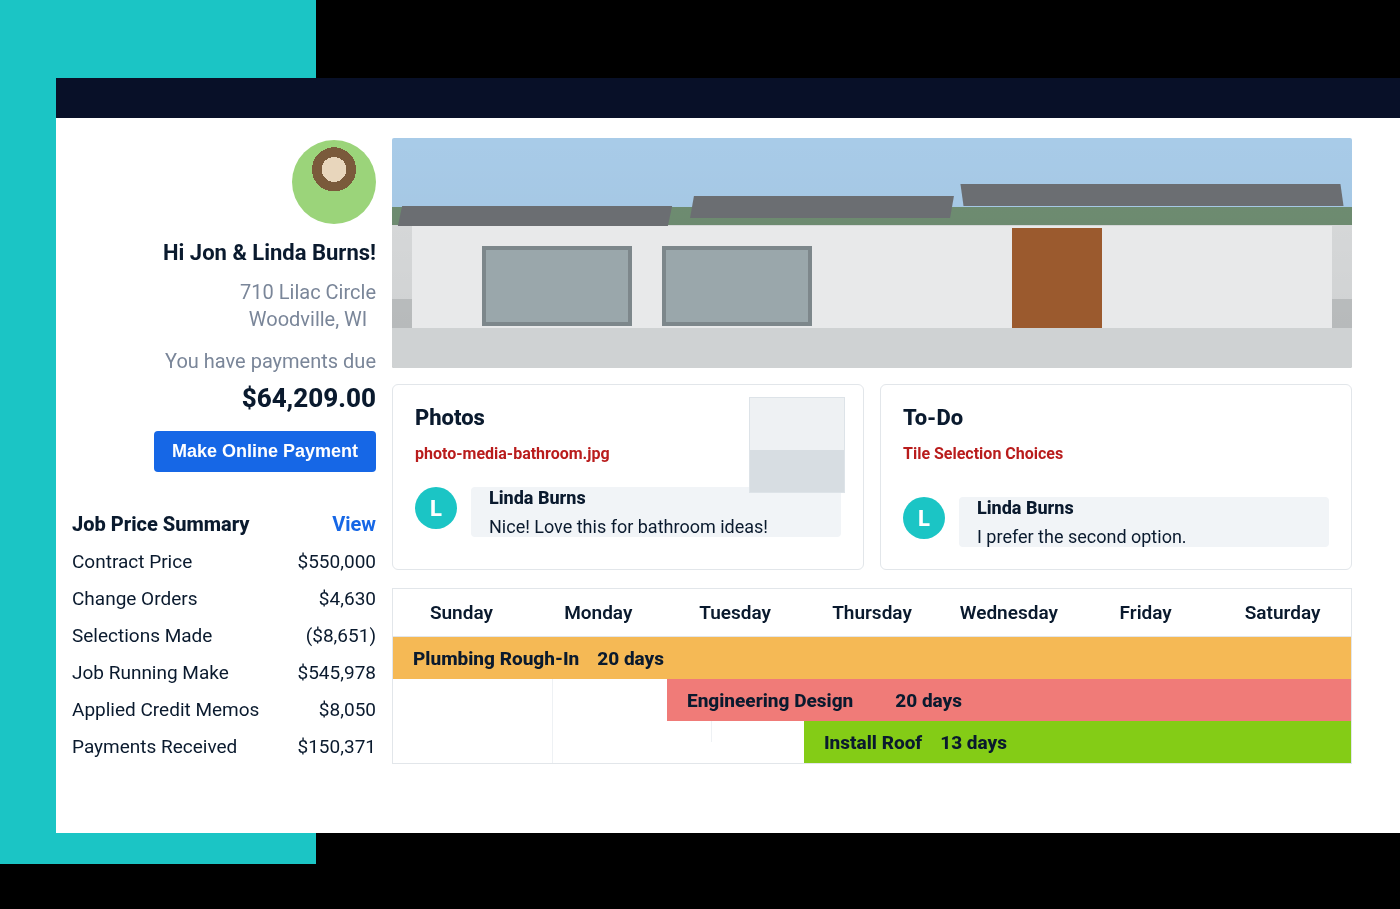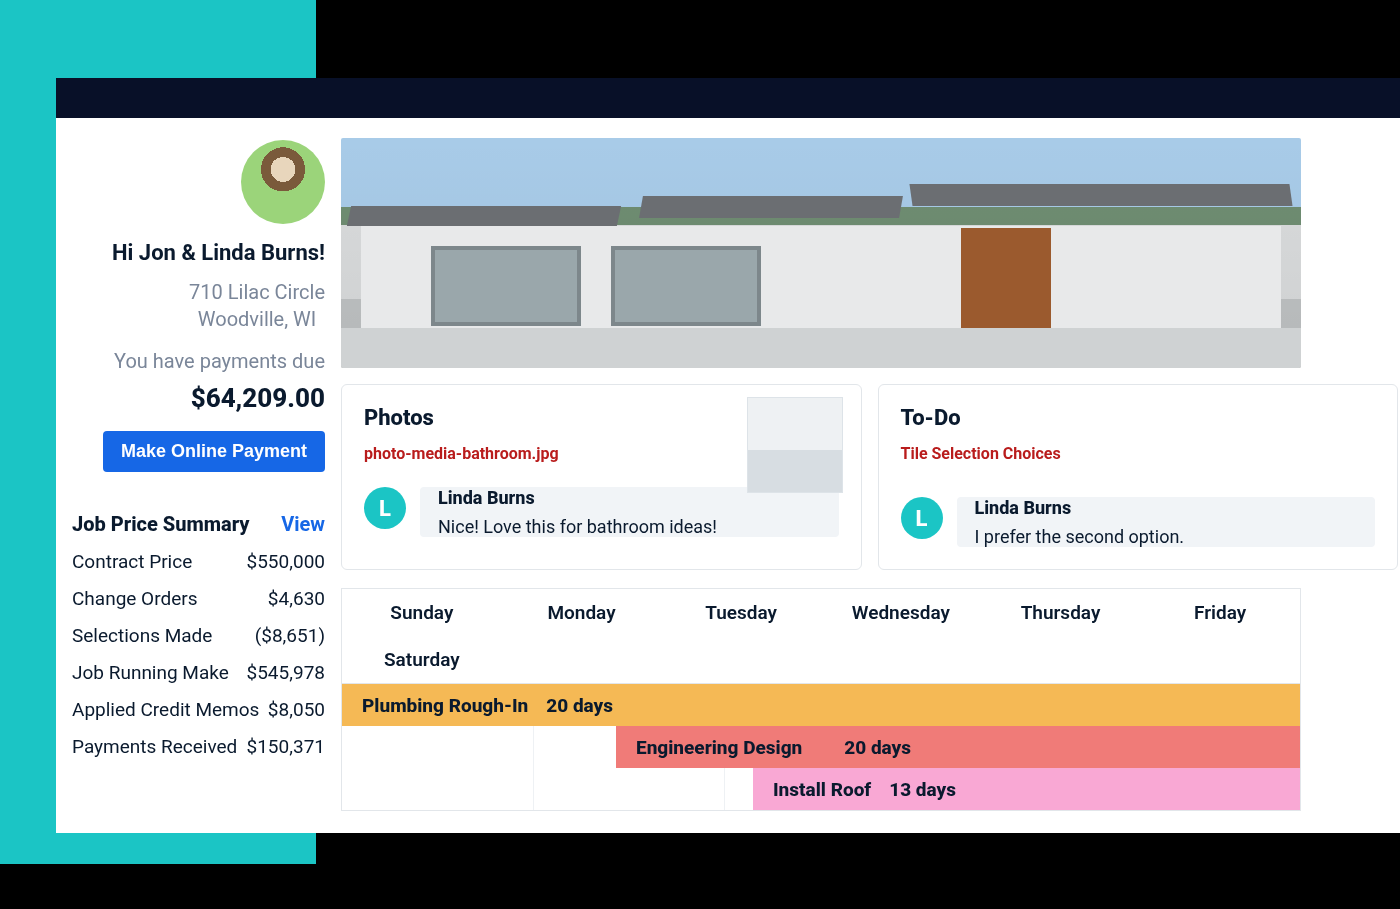--- a/index.html
+++ b/index.html
@@ -55,21 +55,21 @@
   
   .hero .roof1 { position:absolute; left:8px; top:68px; width:270px; height:20px; background:#6b6e72; transform:skewX(-12deg); }
   .hero .roof2 { position:absolute; left:300px; top:58px; width:260px; height:22px; background:#6b6e72; transform:skewX(-10deg); }
   .hero .roof3 { position:absolute; left:570px; top:46px; width:380px; height:22px; background:#6b6e72; transform:skewX(8deg); }
   .hero .wall  { position:absolute; left:20px; top:88px; width:920px; height:112px; background:#e8e9ea; }
   .hero .garage1 { position:absolute; left:90px; top:108px; width:150px; height:80px; background:#9aa7ab; border:4px solid #7d878b; }
   .hero .garage2 { position:absolute; left:270px; top:108px; width:150px; height:80px; background:#9aa7ab; border:4px solid #7d878b; }
   .hero .wood { position:absolute; left:620px; top:90px; width:90px; height:100px; background:#9b5a2e; }
   .hero .drive { position:absolute; left:0; top:190px; width:960px; height:40px; background:#cfd2d3; }
 
-  .cards-row { display: flex; gap: 16px; width: 1057px; }
+  .cards-row { display: flex; gap: 16px; width: 960px; }
   .card {
     flex:1; border:1px solid #e2e6ea; border-radius: 6px; background:#fff;
     padding: 20px 22px 22px 22px; position: relative;
   }
   .card h3 { font-size: 22px; font-weight: 800; color:#0a1a2e; margin-bottom: 14px; }
   .card .link { font-size: 16px; font-weight: 700; color:#b91c1c; cursor:pointer; }
   .thumb {
     position:absolute; right:18px; top:12px; width:96px; height:96px;
     background: linear-gradient(180deg,#eef1f3 0 55%, #d7dde2 55% 100%);
     border:1px solid #dde3e8;
@@ -84,41 +84,41 @@
   }
   .comment .bubble {
     flex:1; background:#f1f4f7; border-radius:4px; padding: 0 18px;
   }
   .comment .bubble .name { font-size:18px; font-weight:800; color:#0a1a2e; margin-bottom: 8px; }
   .comment .bubble .text { font-size:18px; color:#0a1a2e; }
 
   
   .gantt { width:960px; margin-top: 18px; }
   .gantt-head {
-    display:grid; grid-template-columns: repeat(6, 1fr);
+    display:grid; grid-template-columns: repeat(7, 1fr);
     border:1px solid #e2e6ea; border-bottom:0;
   }
   .gantt-head div {
     padding: 12px 0; text-align:center; font-size:19px; font-weight:600; color:#0a1a2e;
   }
   .gantt-rows { border:1px solid #e2e6ea; border-top:1px solid #e2e6ea; }
   .gantt-row {
-    display:grid; grid-template-columns: repeat(5, 1fr);
+    display:grid; grid-template-columns: repeat(6, 1fr);
     position:relative; height:42px;
   }
   .gantt-row > .cell { border-right:1px solid #eef1f4; }
   .gantt-row > .cell:last-child { border-right:0; }
   .bar {
     position:absolute; top:0; height:42px; display:flex; align-items:center; gap:18px;
     padding: 0 20px; font-size:19px; font-weight:800; color:#0a1a2e;
   }
   .bar .dur { font-weight:800; }
   .bar.orange { background:#f5b955; }
   .bar.red    { background:#f07b78; }
-  .bar.teal   { background:#f9a8d4;text-align:right; }
+  .bar.teal   { background:#84cc16;text-align:right; }
 </style>
 </head>
 <body>
 
 <div class="teal-bg"></div>
 
 <div class="app">
   <div class="app-top-bar"></div>
 
   <div class="app-body">
@@ -208,22 +208,22 @@
           </div>
         </div>
 
       </div>
 
       <div class="gantt">
         <div class="gantt-head" id="gantt-head">
             <div>Sunday</div>
             <div>Monday</div>
             <div>Tuesday</div>
+            <div>Thursday</div>
             <div>Wednesday</div>
-            <div>Thursday</div>
             <div>Friday</div>
             <div>Saturday</div>
           </div>
         <div class="gantt-rows" id="gantt-rows">
             <div class="gantt-row">
               <div class="cell"></div>
               <div class="cell"></div>
               <div class="cell"></div>
               <div class="cell"></div>
               <div class="cell"></div>

